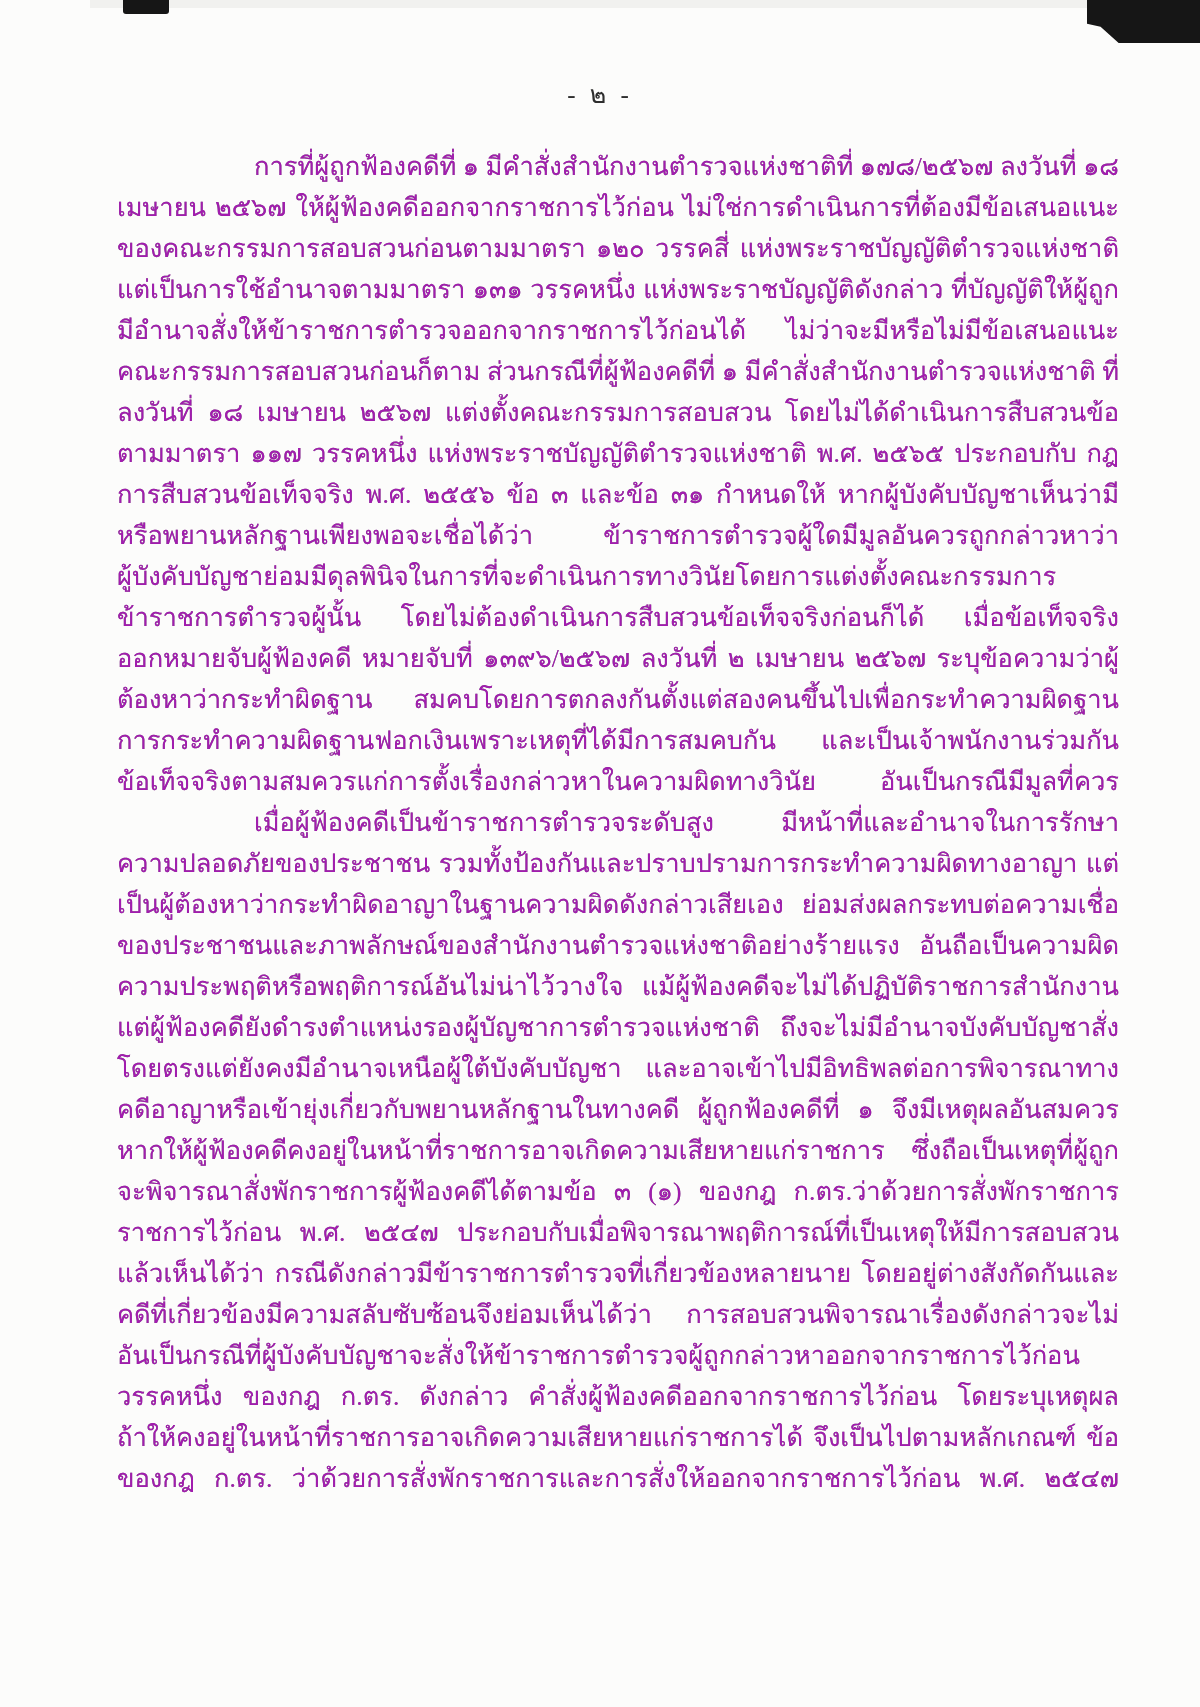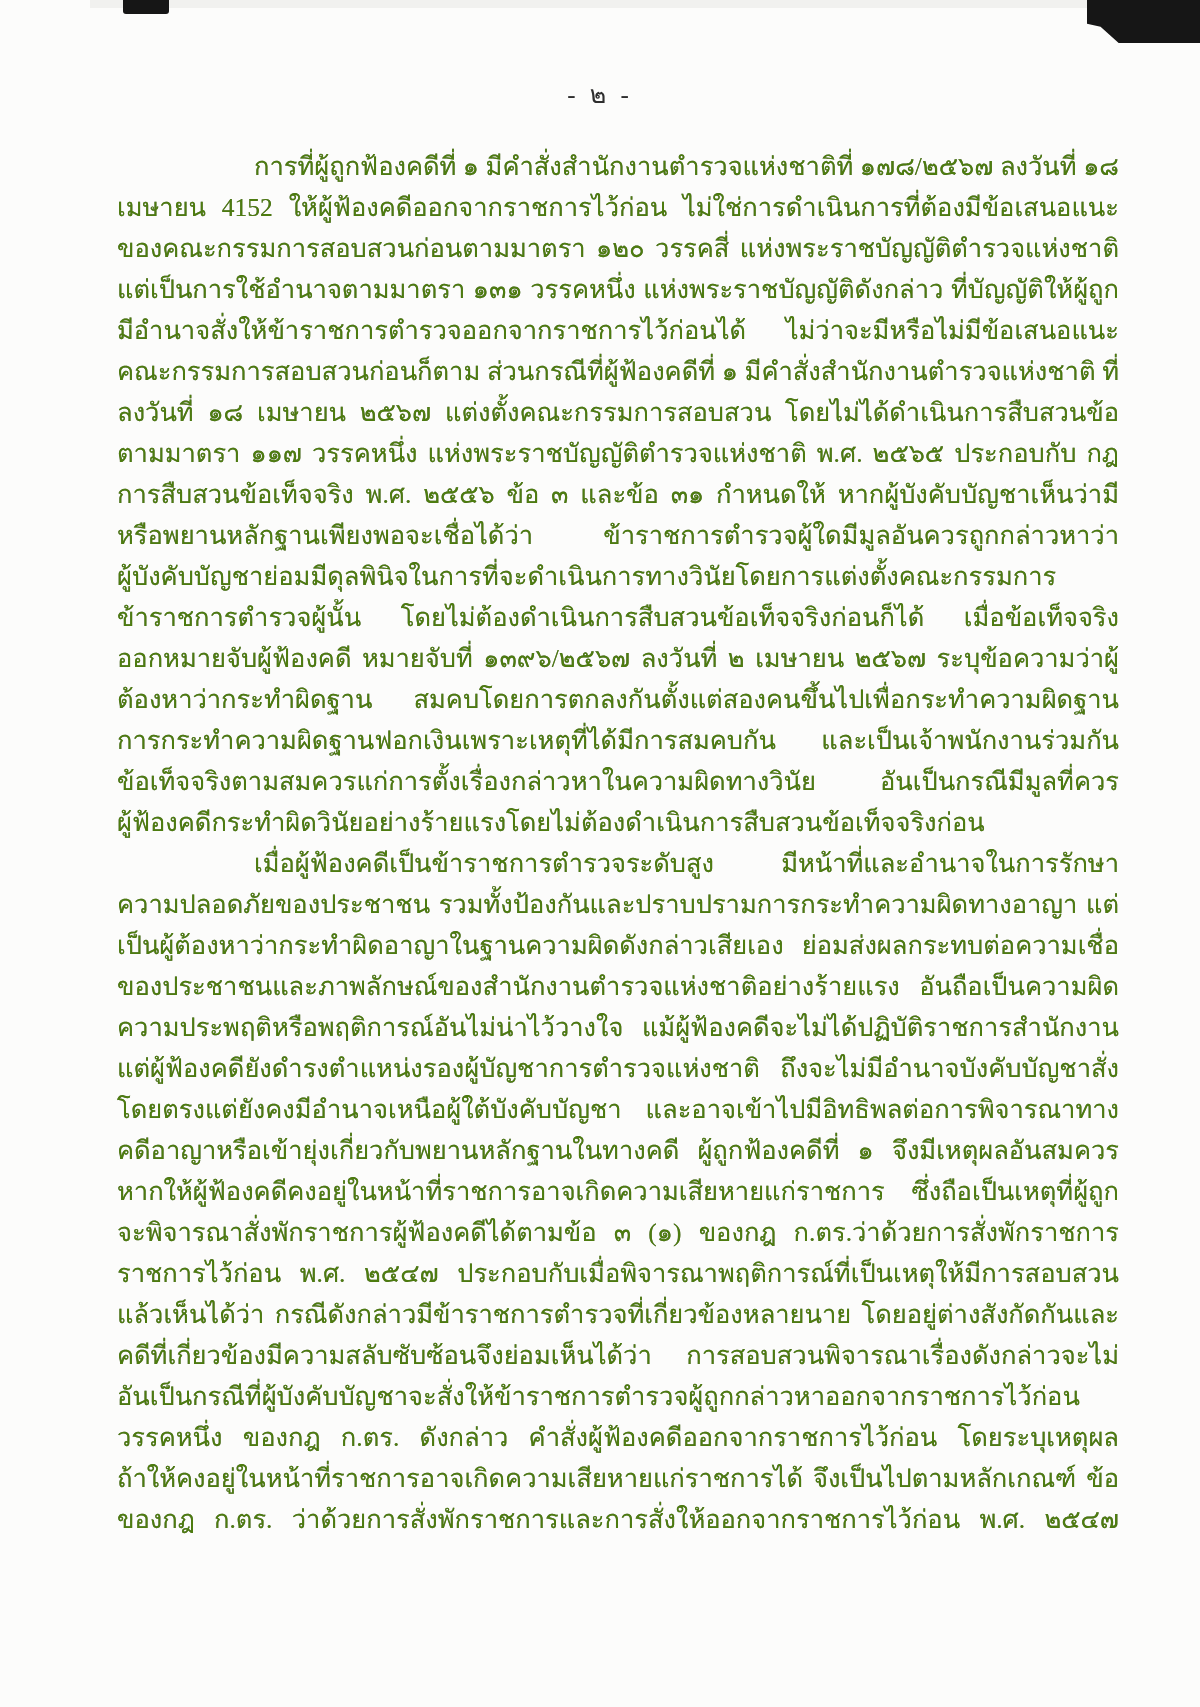--- a/index.html
+++ b/index.html
@@ -53,55 +53,54 @@
     width: 1002px;
   }
   .t-line {
     font-size: 25.5px;
     line-height: 41px;
     height: 41px;
     overflow: hidden;
     text-align: justify;
     text-align-last: justify;
     white-space: normal;
-    color: #4d7c0f;
+    color: #a21caf;
     text-shadow: 0 0 0.5px rgba(20,20,20,0.55);
   }
   .t-line.first { text-indent: 137px; }
   .t-line.last  { text-align-last: left; }
 </style>
 </head>
 <body>
 
 <div class="page">
   <div class="top-shade"></div>
   <div class="artifact tl"></div>
   <div class="artifact tr"></div>
 
   <div class="page-number">- ๒ -</div>
 
   <div class="content" id="doc-body">
       <div>
         <div class="t-line first">การที่ผู้ถูกฟ้องคดีที่ ๑ มีคำสั่งสำนักงานตำรวจแห่งชาติที่ ๑๗๘/๒๕๖๗ ลงวันที่ ๑๘</div>
-        <div class="t-line">เมษายน 4152 ให้ผู้ฟ้องคดีออกจากราชการไว้ก่อน ไม่ใช่การดำเนินการที่ต้องมีข้อเสนอแนะ</div>
+        <div class="t-line">เมษายน ๒๕๖๗ ให้ผู้ฟ้องคดีออกจากราชการไว้ก่อน ไม่ใช่การดำเนินการที่ต้องมีข้อเสนอแนะ</div>
         <div class="t-line">ของคณะกรรมการสอบสวนก่อนตามมาตรา ๑๒๐ วรรคสี่ แห่งพระราชบัญญัติตำรวจแห่งชาติ พ.ศ. ๒๕๖๕</div>
         <div class="t-line">แต่เป็นการใช้อำนาจตามมาตรา ๑๓๑ วรรคหนึ่ง แห่งพระราชบัญญัติดังกล่าว ที่บัญญัติให้ผู้ถูกฟ้องคดีที่ ๑</div>
         <div class="t-line">มีอำนาจสั่งให้ข้าราชการตำรวจออกจากราชการไว้ก่อนได้ ไม่ว่าจะมีหรือไม่มีข้อเสนอแนะของ</div>
         <div class="t-line">คณะกรรมการสอบสวนก่อนก็ตาม ส่วนกรณีที่ผู้ฟ้องคดีที่ ๑  มีคำสั่งสำนักงานตำรวจแห่งชาติ ที่ ๑๗๗/๒๕๖๗</div>
         <div class="t-line">ลงวันที่ ๑๘ เมษายน ๒๕๖๗ แต่งตั้งคณะกรรมการสอบสวน โดยไม่ได้ดำเนินการสืบสวนข้อเท็จจริงก่อนนั้น</div>
         <div class="t-line">ตามมาตรา ๑๑๗ วรรคหนึ่ง แห่งพระราชบัญญัติตำรวจแห่งชาติ พ.ศ. ๒๕๖๕ ประกอบกับ กฎ ก.ตร. ว่าด้วย</div>
         <div class="t-line">การสืบสวนข้อเท็จจริง พ.ศ. ๒๕๕๖ ข้อ ๓ และข้อ ๓๑ กำหนดให้ หากผู้บังคับบัญชาเห็นว่ามีพฤติการณ์</div>
         <div class="t-line">หรือพยานหลักฐานเพียงพอจะเชื่อได้ว่า ข้าราชการตำรวจผู้ใดมีมูลอันควรถูกกล่าวหาว่ากระทำผิดวินัย</div>
         <div class="t-line">ผู้บังคับบัญชาย่อมมีดุลพินิจในการที่จะดำเนินการทางวินัยโดยการแต่งตั้งคณะกรรมการสอบสวนวินัย</div>
         <div class="t-line">ข้าราชการตำรวจผู้นั้น โดยไม่ต้องดำเนินการสืบสวนข้อเท็จจริงก่อนก็ได้ เมื่อข้อเท็จจริงปรากฏว่า ศาลอาญา</div>
         <div class="t-line">ออกหมายจับผู้ฟ้องคดี หมายจับที่ ๑๓๙๖/๒๕๖๗ ลงวันที่ ๒ เมษายน ๒๕๖๗ ระบุข้อความว่าผู้ฟ้องคดี</div>
         <div class="t-line">ต้องหาว่ากระทำผิดฐาน สมคบโดยการตกลงกันตั้งแต่สองคนขึ้นไปเพื่อกระทำความผิดฐานฟอกเงิน และได้มี</div>
         <div class="t-line">การกระทำความผิดฐานฟอกเงินเพราะเหตุที่ได้มีการสมคบกัน และเป็นเจ้าพนักงานร่วมกันฟอกเงิน ซึ่งปรากฏ</div>
         <div class="t-line">ข้อเท็จจริงตามสมควรแก่การตั้งเรื่องกล่าวหาในความผิดทางวินัย อันเป็นกรณีมีมูลที่ควรกล่าวหาว่า</div>
-        <div class="t-line last">ผู้ฟ้องคดีกระทำผิดวินัยอย่างร้ายแรงโดยไม่ต้องดำเนินการสืบสวนข้อเท็จจริงก่อน</div>
       </div>
       <div>
         <div class="t-line first">เมื่อผู้ฟ้องคดีเป็นข้าราชการตำรวจระดับสูง มีหน้าที่และอำนาจในการรักษาความสงบเรียบร้อย</div>
         <div class="t-line">ความปลอดภัยของประชาชน รวมทั้งป้องกันและปราบปรามการกระทำความผิดทางอาญา แต่ผู้ฟ้องคดีกลับตก</div>
         <div class="t-line">เป็นผู้ต้องหาว่ากระทำผิดอาญาในฐานความผิดดังกล่าวเสียเอง ย่อมส่งผลกระทบต่อความเชื่อมั่นศรัทธา</div>
         <div class="t-line">ของประชาชนและภาพลักษณ์ของสำนักงานตำรวจแห่งชาติอย่างร้ายแรง อันถือเป็นความผิดเกี่ยวกับ</div>
         <div class="t-line">ความประพฤติหรือพฤติการณ์อันไม่น่าไว้วางใจ แม้ผู้ฟ้องคดีจะไม่ได้ปฏิบัติราชการสำนักงานตำรวจแห่งชาติ</div>
         <div class="t-line">แต่ผู้ฟ้องคดียังดำรงตำแหน่งรองผู้บัญชาการตำรวจแห่งชาติ ถึงจะไม่มีอำนาจบังคับบัญชาสั่งการผู้ใต้บังคับบัญชา</div>
         <div class="t-line">โดยตรงแต่ยังคงมีอำนาจเหนือผู้ใต้บังคับบัญชา และอาจเข้าไปมีอิทธิพลต่อการพิจารณาทางวินัยและใน</div>
         <div class="t-line">คดีอาญาหรือเข้ายุ่งเกี่ยวกับพยานหลักฐานในทางคดี ผู้ถูกฟ้องคดีที่ ๑ จึงมีเหตุผลอันสมควรเชื่อได้ว่า</div>

